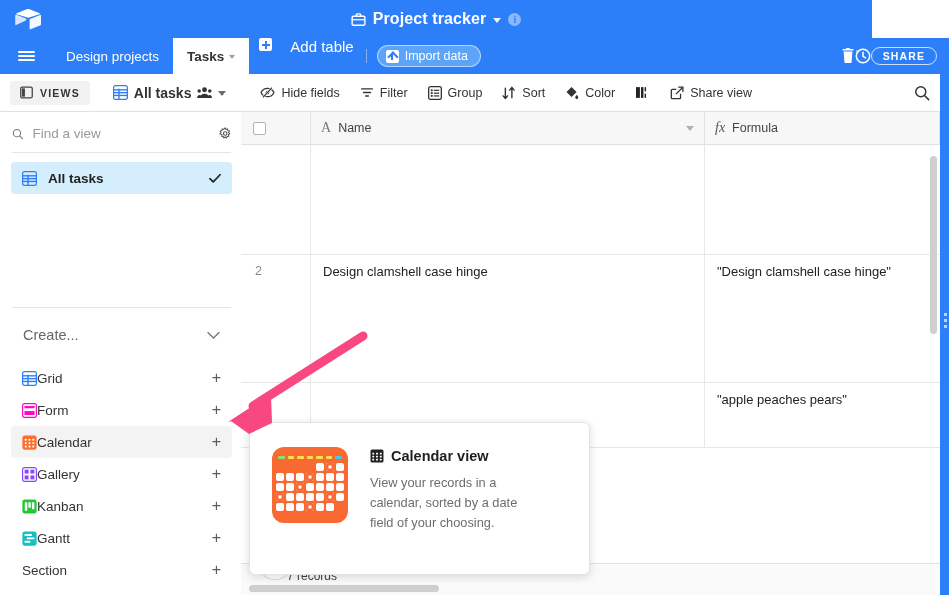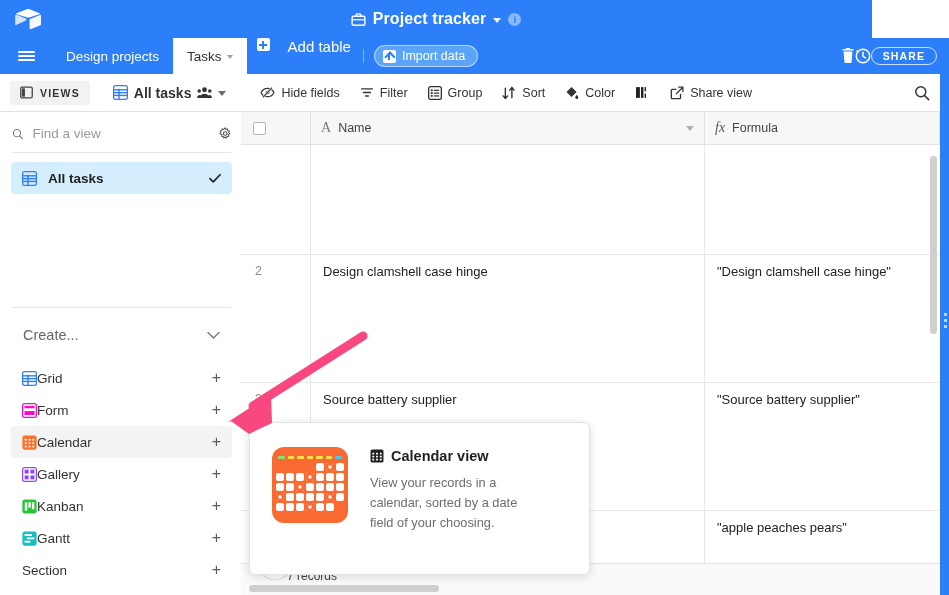--- a/index.html
+++ b/index.html
@@ -62,21 +62,21 @@
     display: block; width: 17px; height: 2px; background: #fff;
     margin: 2px 0; border-radius: 1px;
   }
   .tab {
     display: flex; align-items: center; gap: 5px;
     padding: 0 14px;
     color: #fff; font-size: 13.5px;
     cursor: pointer; white-space: nowrap;
   }
   .tab.active {
-    background: #fff; color: #333; font-weight: normal;
+    background: #fff; color: #333; font-weight: bold;
   }
   .tab .tab-caret {
     width: 0; height: 0;
     border-left: 3.5px solid transparent;
     border-right: 3.5px solid transparent;
     border-top: 4.5px solid #9aa0a6;
     margin-top: 2px;
   }
   .addtable {
     display: flex; align-items: flex-start; gap: 18px;
@@ -638,25 +638,20 @@
       <div class="grow-row" style="height:110px">
         <div class="gr-num"></div>
         <div class="gr-name"></div>
         <div class="gr-formula"></div>
       </div>
       <div class="grow-row" style="height:128px">
         <div class="gr-num">2</div>
         <div class="gr-name">Design clamshell case hinge</div>
         <div class="gr-formula">"Design clamshell case hinge"</div>
       </div>
-      <div class="grow-row" style="height:128px">
-        <div class="gr-num">3</div>
-        <div class="gr-name">Source battery supplier</div>
-        <div class="gr-formula">"Source battery supplier"</div>
-      </div>
       <div class="grow-row" style="height:65px">
         <div class="gr-num"></div>
         <div class="gr-name"></div>
         <div class="gr-formula">"apple peaches pears"</div>
       </div>
     </div>
 
     <div class="vscroll"></div>
   </div>
 

